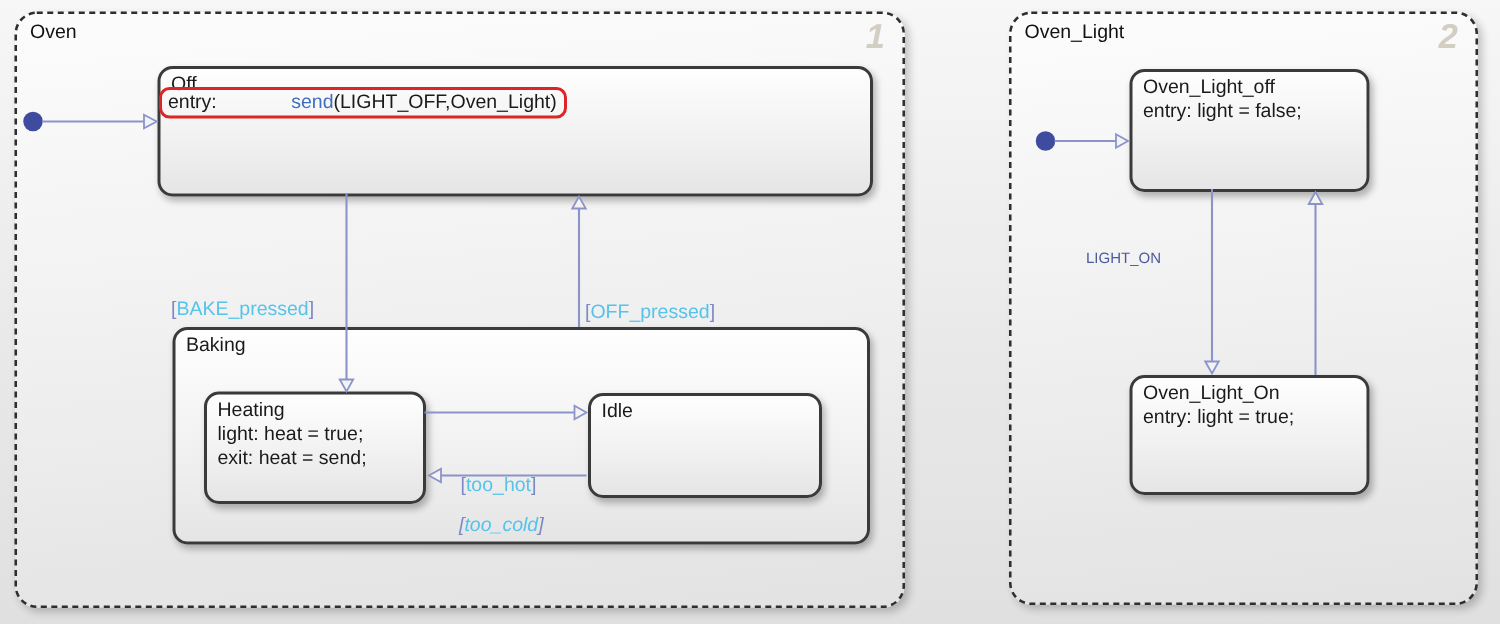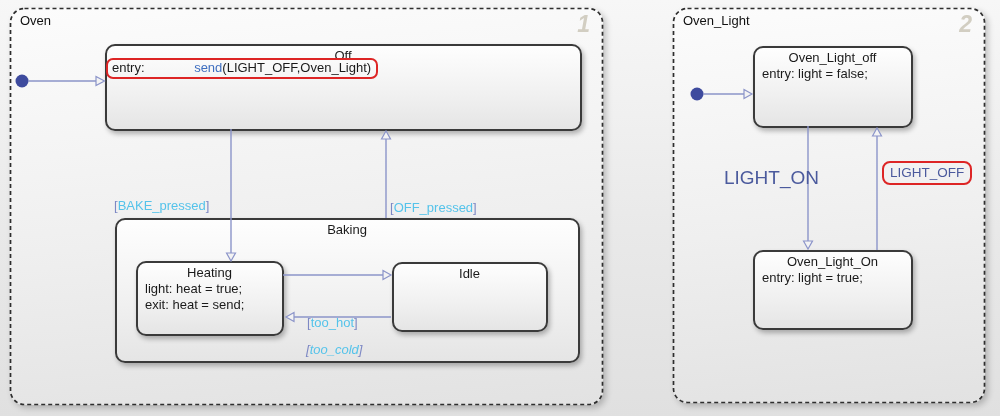--- a/index.html
+++ b/index.html
@@ -23,36 +23,36 @@
   .chart-badge{
     position:absolute;right:13px;top:3px;font-size:23px;font-style:italic;
     color:var(--badge);font-weight:bold;
   }
   .state{
     position:absolute;border:2px solid var(--border);border-radius:10px;
     background:linear-gradient(180deg,#fefefe 0%,#f0f0f0 60%,#e5e5e5 100%);
     box-shadow:2px 3px 5px rgba(0,0,0,0.28);
     font-size:13px;line-height:16px;
   }
-  .state-name{padding:2px 8px 0 7px;white-space:nowrap;text-align:center;}
+  .state-name{padding:2px 8px 0 7px;white-space:nowrap;}
   .state-line{padding:0 8px 0 7px;white-space:nowrap;}
   .entry-hilite{
     position:absolute;left:-1px;top:12px;border:2px solid var(--hilite);
     border-radius:7px;padding:0 5px 1px 4px;white-space:nowrap;background:transparent;
   }
   .kw{color:var(--keyword);margin-left:46px;}
   .wires{position:absolute;left:0;top:0;pointer-events:none;}
   .wire{stroke:var(--wire);stroke-width:1.4;fill:none;}
   .arrow{fill:#f3f3f3;stroke:var(--wire);stroke-width:1.2;}
   .init-dot{fill:var(--init);}
   .chart-outline{fill:none;stroke:var(--dash);stroke-width:1.7;stroke-dasharray:4 3;}
   .cond-label{position:absolute;font-size:13px;white-space:nowrap;margin-top:36px;}
   .cond-label .br{color:var(--bracket);}
   .cond-label .cv{color:var(--cond);}
-  .event-label{position:absolute;font-size:19px;color:var(--event);white-space:nowrap;}
+  .event-label{position:absolute;font-size:10px;color:var(--event);white-space:nowrap;}
   .event-hilite{
     position:absolute;border:2px solid var(--hilite);border-radius:8px;
     padding:2px 6px 3px 6px;font-size:13.5px;color:var(--event);white-space:nowrap;
   }
 </style>
 </head>
 <body>
 
 <div class="canvas">
 
@@ -148,15 +148,14 @@
   <div class="cond-label" style="left:114px;top:162px;"><span class="br">[</span><span class="cv">BAKE_pressed</span><span class="br">]</span></div>
 
   <div class="cond-label" style="left:390px;top:164px;"><span class="br">[</span><span class="cv">OFF_pressed</span><span class="br">]</span></div>
 
   <div class="cond-label" style="left:307px;top:279px;"><span class="br">[</span><span class="cv">too_hot</span><span class="br">]</span></div>
 
   <div class="cond-label" style="left:306px;top:306px;font-style:italic;"><span class="br">[</span><span class="cv">too_cold</span><span class="br">]</span></div>
 
   <div class="event-label" style="left:724px;top:167px;">LIGHT_ON</div>
 
-  <div class="event-hilite" style="left:882px;top:161px;">LIGHT_OFF</div>
 
 </div>
 
 </body></html>

